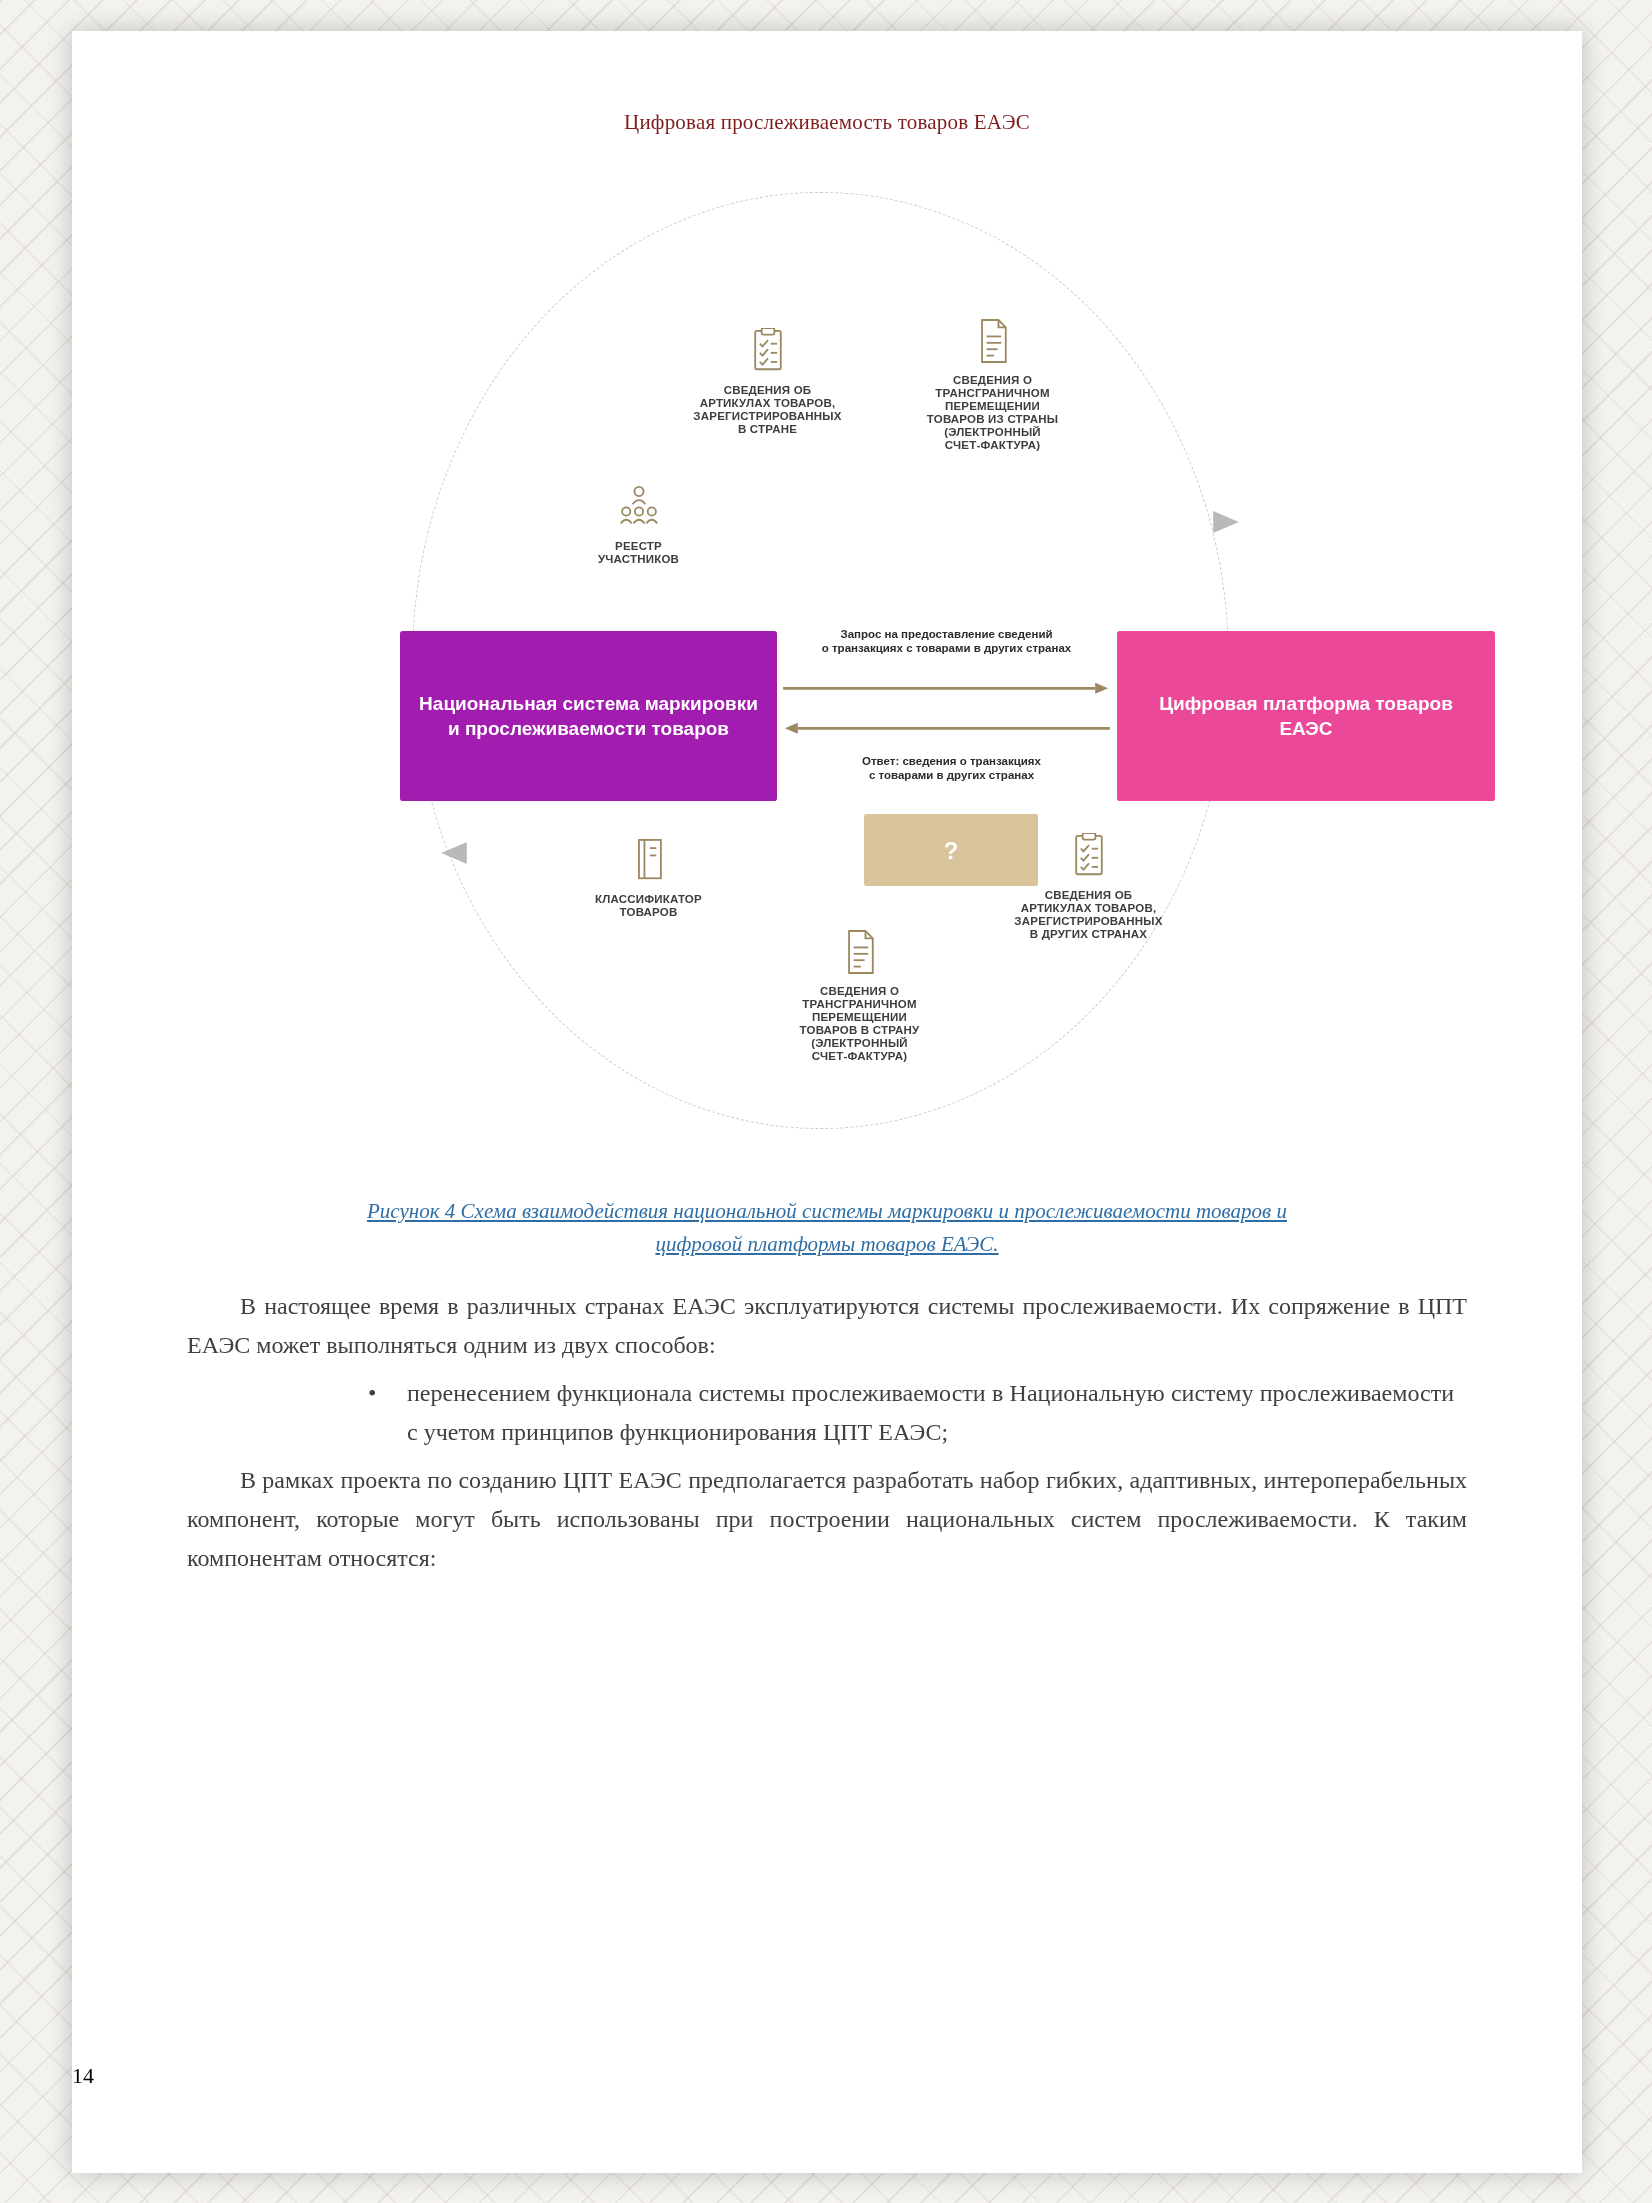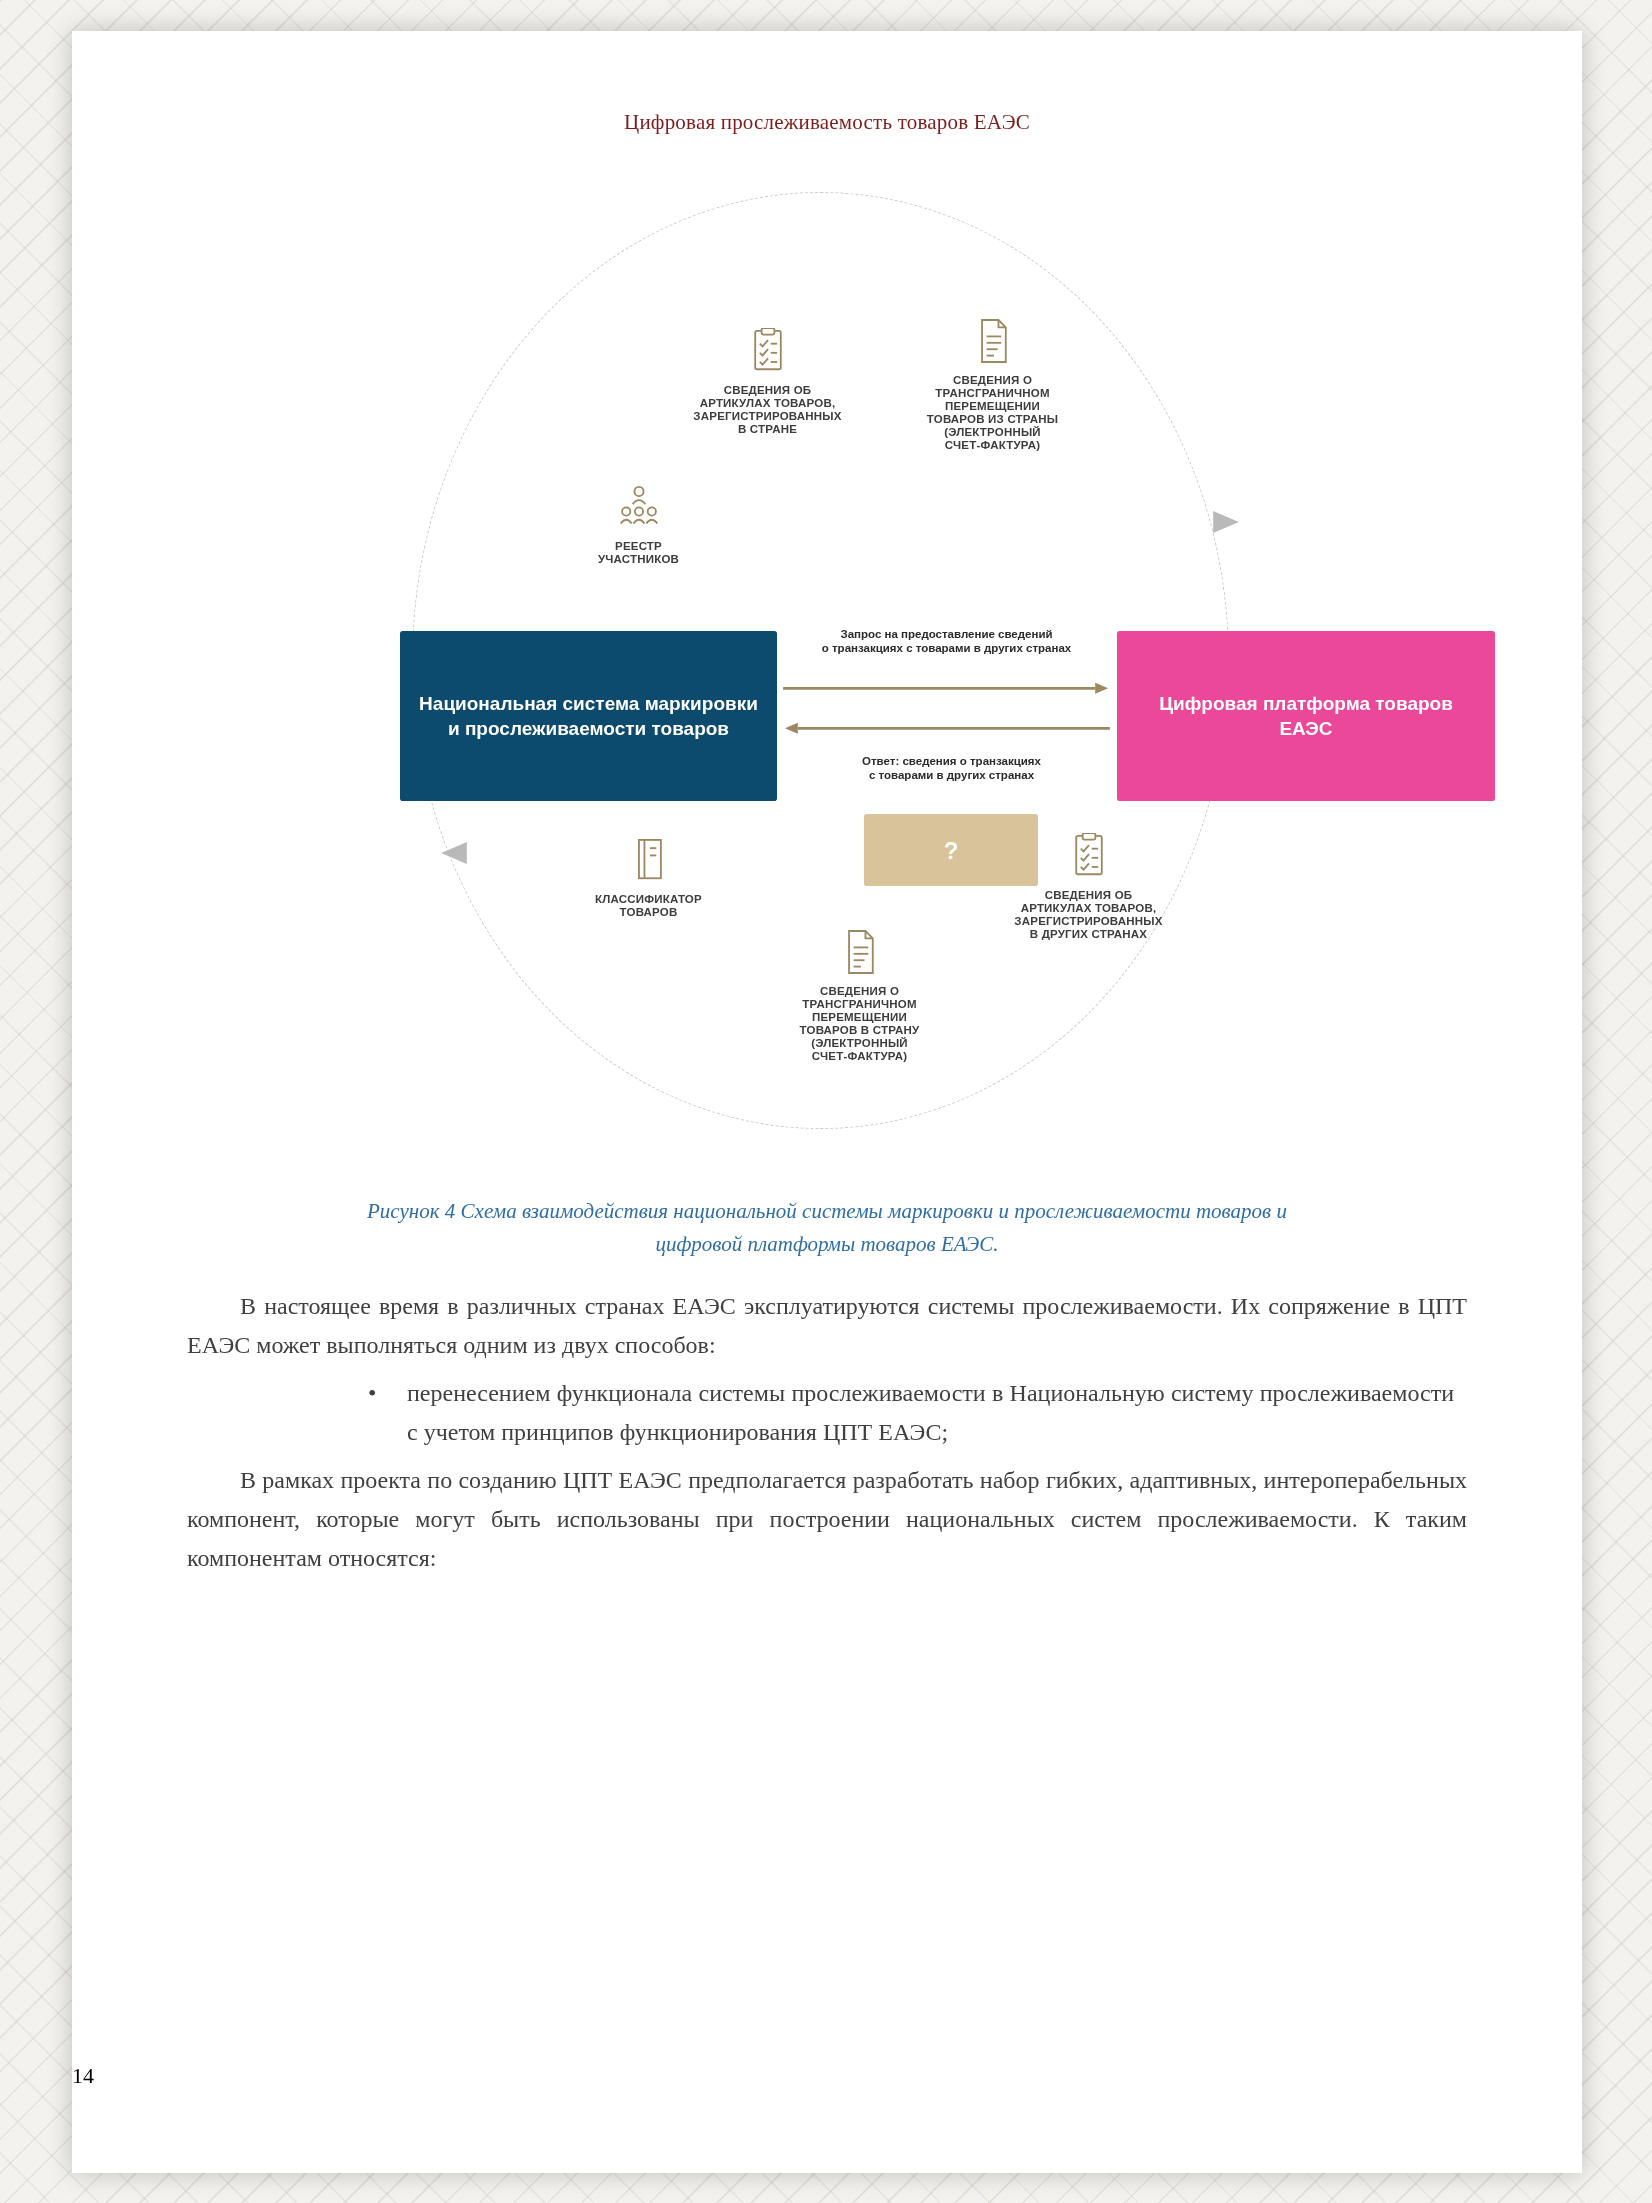--- a/index.html
+++ b/index.html
@@ -97,21 +97,21 @@
     line-height: 25px;
     border-radius: 2.8px;
     padding: 0 16.5px;
     box-sizing: border-box;
   }
   .box-left {
     left: 234px;
     top: 487px;
     width: 377px;
     height: 170px;
-    background: #0c4a6e;
+    background: #a21caf;
   }
   .box-right {
     left: 951px;
     top: 487px;
     width: 378px;
     height: 170px;
     background: #ec4899;
   }
   .box-q {
     left: 698px;
@@ -138,20 +138,21 @@
   .al-bottom { left: 634px; top: 611px; }
 
   .caption {
     width: 1010px;
     margin: 3.7px auto 0 auto;
     text-align: center;
     font-style: italic;
     font-size: 21px;
     line-height: 33px;
     color: #2f6ea5;
+    text-decoration: underline;
   }
 
   .body-text {
     margin: 26px 115px 0 115px;
     font-size: 24px;
     line-height: 39px;
     text-align: justify;
     color: #404040;
   }
   .body-text p { margin: 0 0 1.8px 0; text-indent: 53px; }

